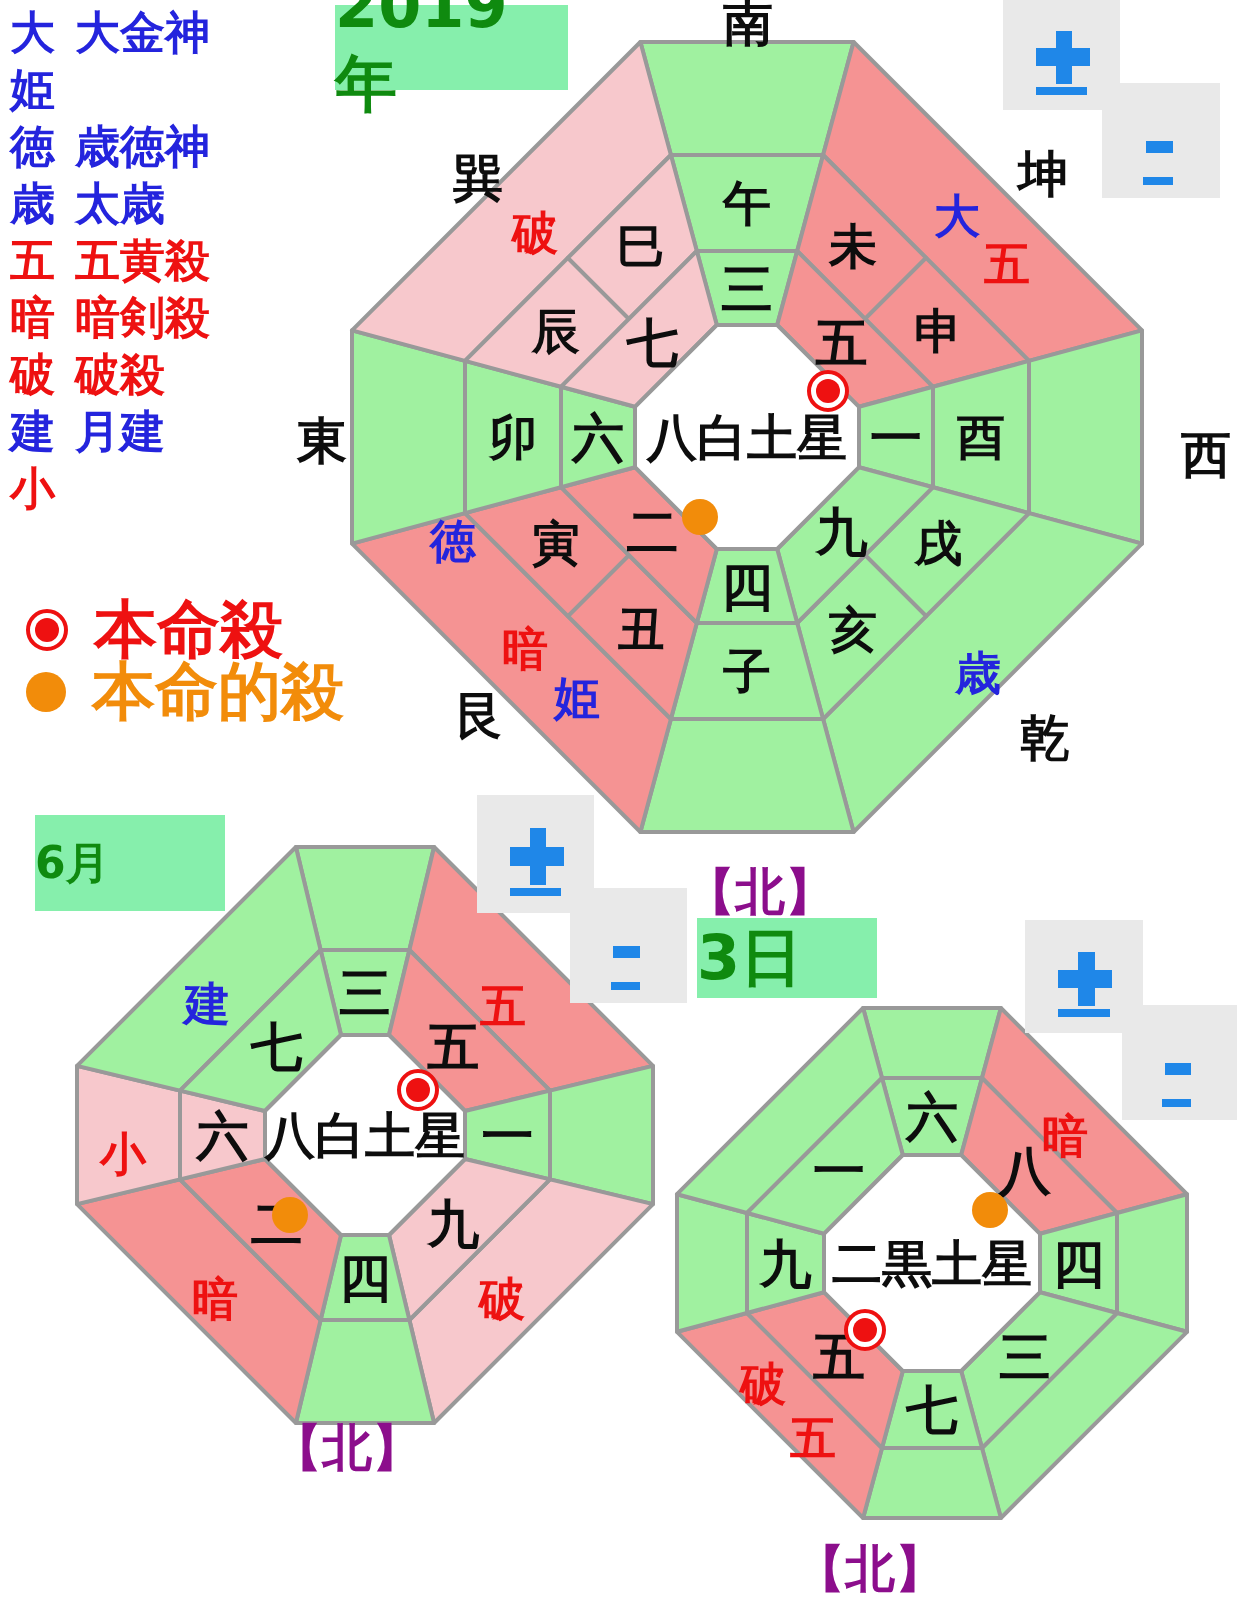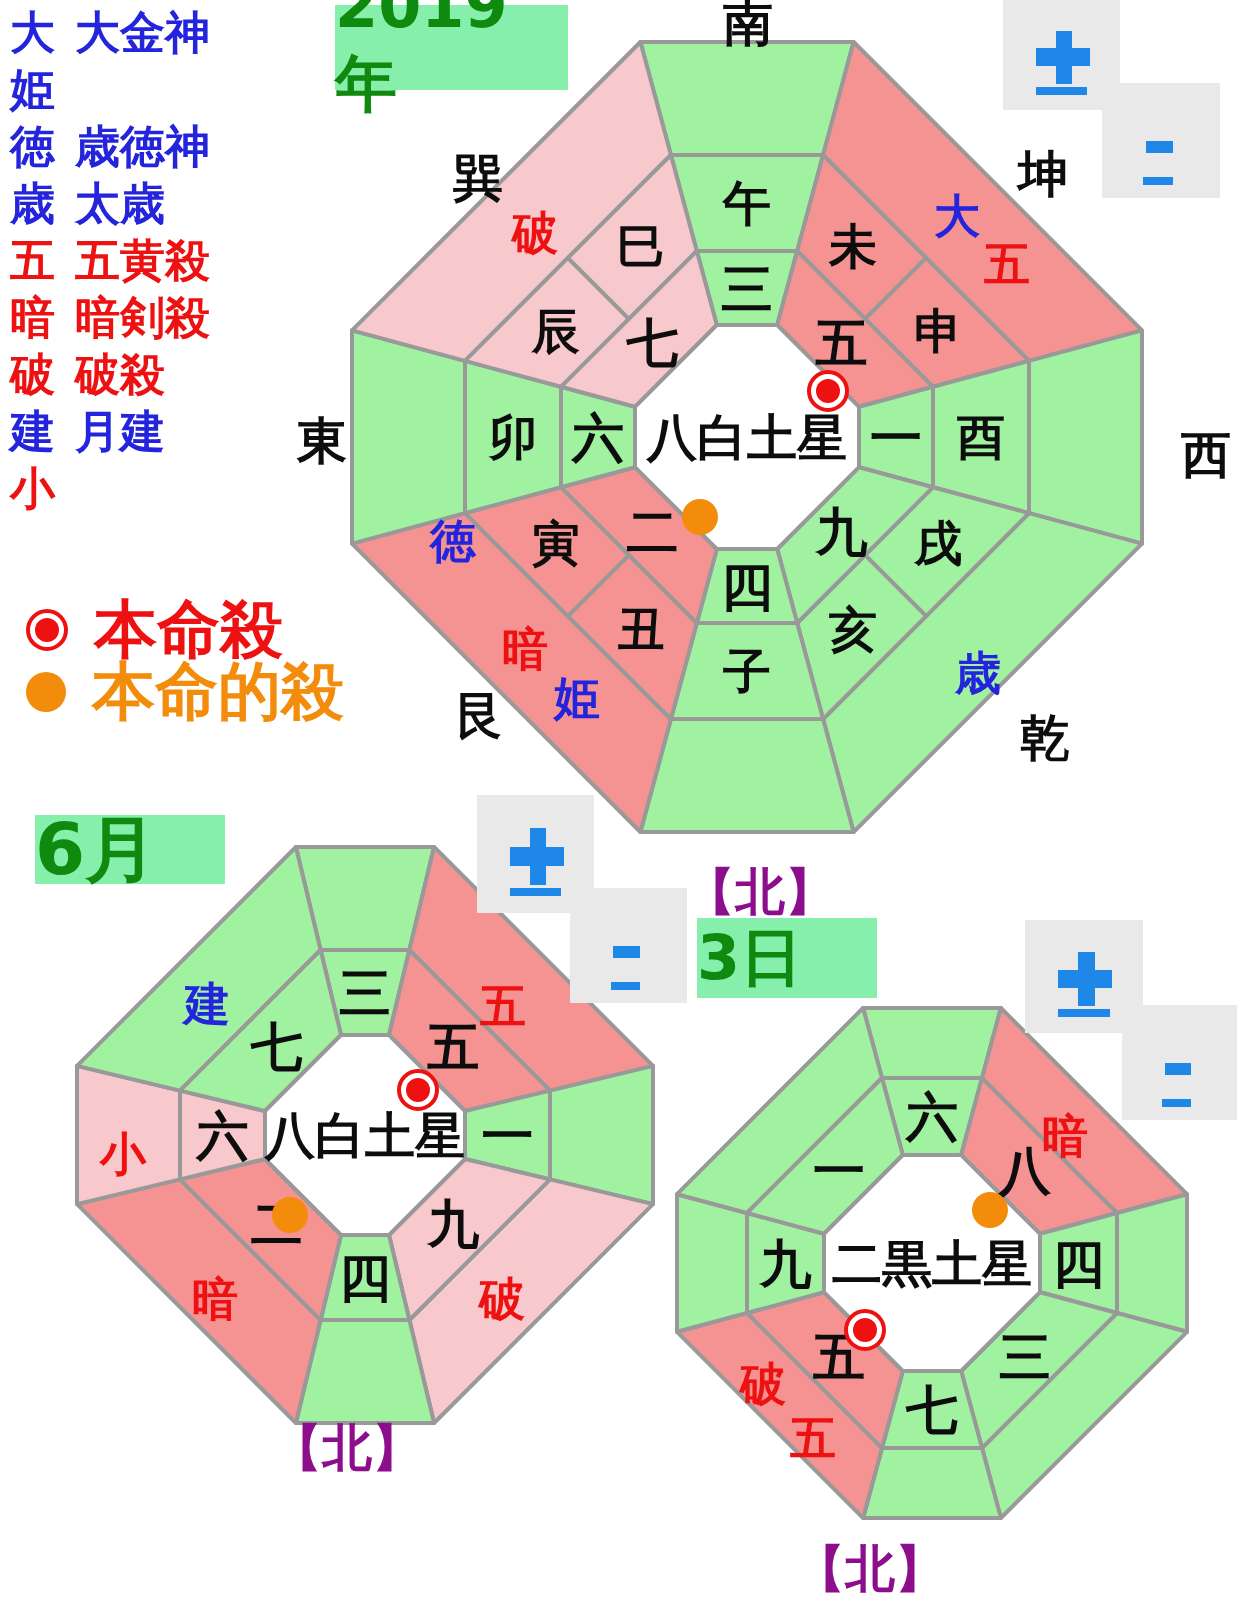--- a/index.html
+++ b/index.html
@@ -208,21 +208,21 @@
         <span>本命殺</span>
       </div>
       <div class="mrow c-orange">
         <span class="micon orangedot"></span>
         <span>本命的殺</span>
       </div>
     </div>
   <div class="title-box" style="left:335px;top:5px;width:233px;height:85px;font-size:62px">
     <span>2019年</span>
   </div>
-  <div class="title-box" style="left:35px;top:815px;width:190px;height:69px;font-size:72px">
+  <div class="title-box" style="left:35px;top:815px;width:190px;height:96px;font-size:44px">
     <span>6月</span>
   </div>
   <div class="title-box" style="left:697px;top:918px;width:180px;height:80px;font-size:62px">
     <span>3日</span>
   </div>
 <div class="symbox" style="left: 1003px; top: 0px; width: 117px; height: 110px;">
       <div class="bar" style="left: 45%; top: 28%; width: 14%; height: 48%;"></div>
       <div class="bar" style="left: 28%; top: 44%; width: 46%; height: 16%;"></div>
       <div class="bar" style="left: 28%; top: 79%; width: 44%; height: 7%;"></div>
     </div>

